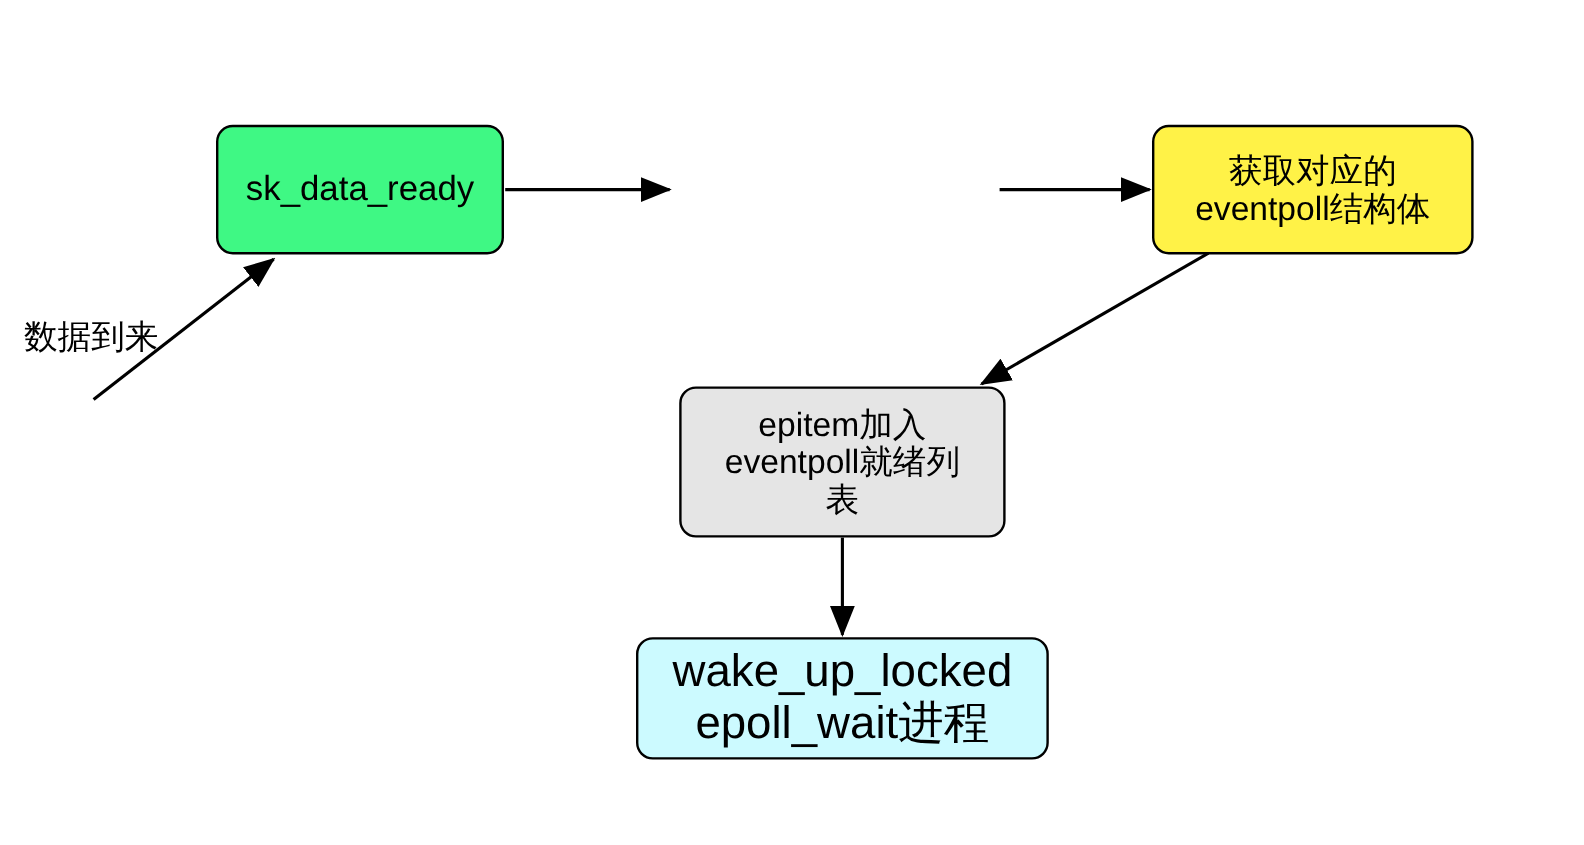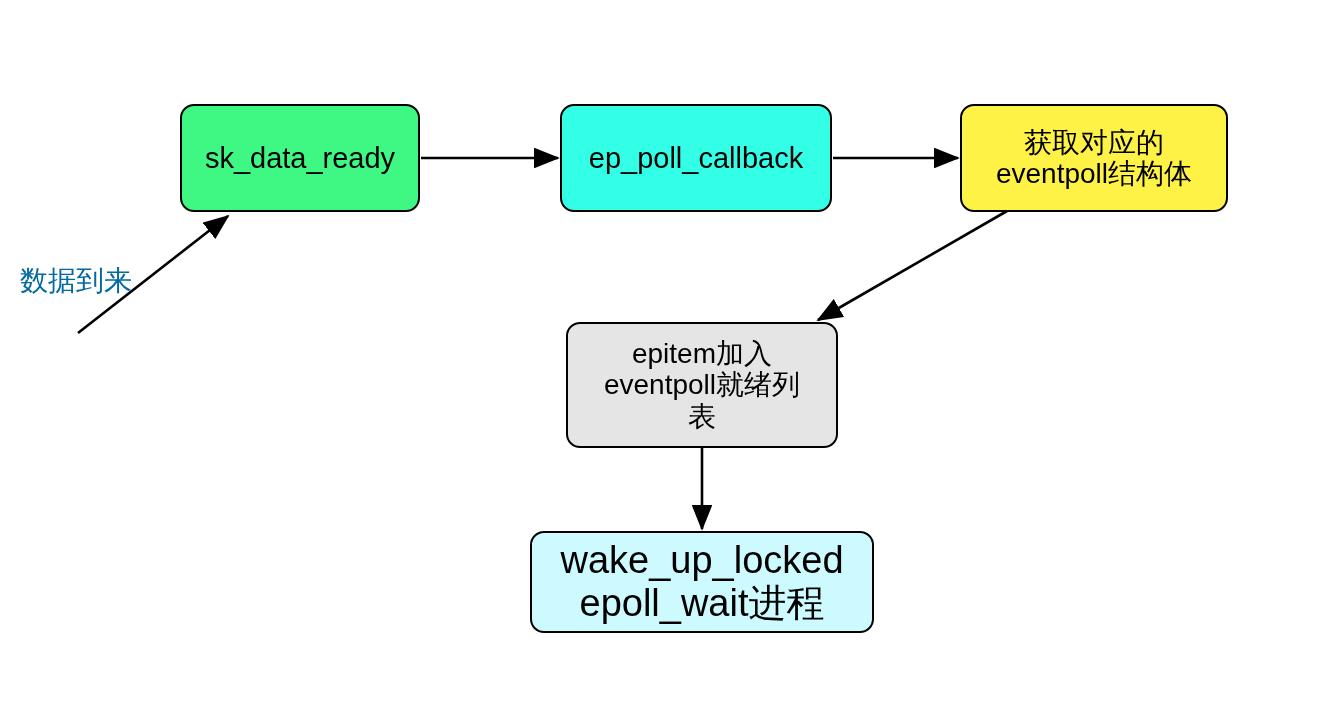--- a/index.html
+++ b/index.html
@@ -89,35 +89,32 @@
 
     <g>
       <line x1="702" y1="448" x2="702" y2="529" stroke="#000000" stroke-width="2.6" marker-end="url(#arrowhead)"></line>
     </g>
   </svg>
 
   <div class="node" id="node-sk-data-ready" style="background:#3ff884;">
     <span class="node-label">sk_data_ready</span>
   </div>
 
-  <div class="node" id="node-ep-poll-callback" style="background:#33ffe6;">
-    <span class="node-label">ep_poll_callback</span>
-  </div>
 
   <div class="node" id="node-get-eventpoll" style="background:#fff247;">
     <span class="node-label">获取对应的
 eventpoll结构体</span>
   </div>
 
   <div class="node" id="node-epitem-add" style="background:#e5e5e5;">
     <span class="node-label">epitem加入
 eventpoll就绪列
 表</span>
   </div>
 
   <div class="node" id="node-wake-up" style="background:#ccfaff;">
     <span class="node-label">wake_up_locked
 epoll_wait进程</span>
   </div>
 
-  <div class="edge-label" id="edge-label-data-arrive" style="color:#0369a1;">数据到来</div>
+  <div class="edge-label" id="edge-label-data-arrive" style="color:#000000;">数据到来</div>
 
 </div>
 
 </body></html>

